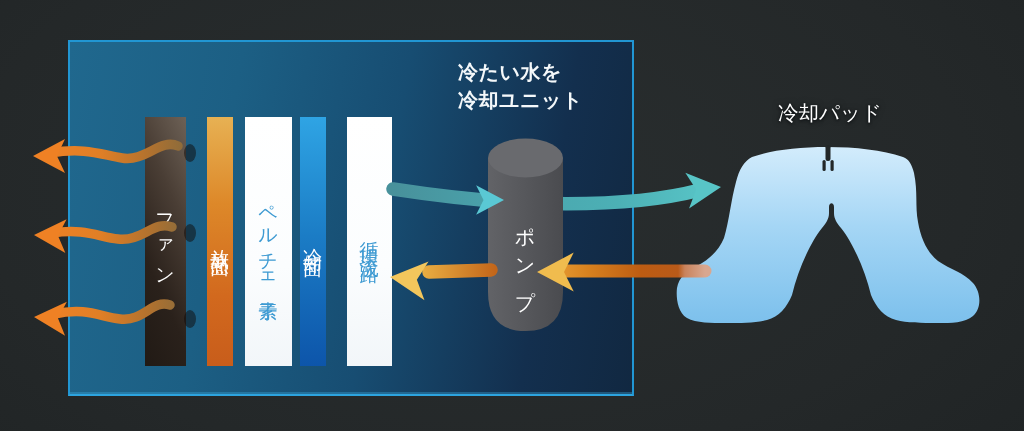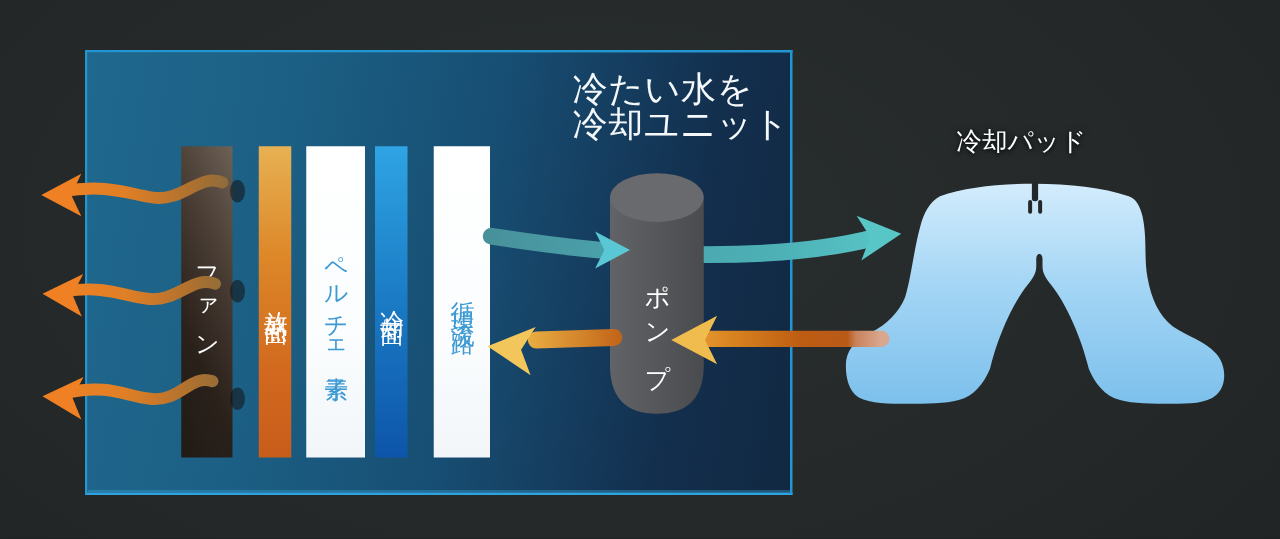--- a/index.html
+++ b/index.html
@@ -27,24 +27,24 @@
   .vlabel{
     writing-mode:vertical-rl;text-orientation:upright;
     font-size:19px;line-height:1;white-space:nowrap;
   }
   .vlabel.white{color:#ffffff;}
   .vlabel.blue{color:#3d9ad2;}
   .ls6{letter-spacing:6px;} .ls5{letter-spacing:5px;} .ls8{letter-spacing:8px;} .ls2{letter-spacing:2px;}
   
   .txt{position:absolute;color:#f4f8fa;z-index:4;}
   .unit-title{left:190px;top:61px;width:165px;text-align:center;font-size:20.5px;letter-spacing:1px;}
-  .flow-note{left:458px;top:58px;font-size:28px;line-height:28px;letter-spacing:.5px;}
+  .flow-note{left:458px;top:58px;font-size:20px;line-height:28px;letter-spacing:.5px;font-weight:bold;}
   .flow-note span{display:block;}
   .pad-title{
-    left:765px;top:99px;width:130px;font-size:20.5px;color:#fff;
+    left:765px;top:99px;width:130px;text-align:center;font-size:20.5px;color:#fff;
     text-shadow:0 1px 3px rgba(8,12,14,.95),0 0 6px rgba(8,12,14,.55);
   }
   .pump-label{
     position:absolute;left:505px;top:206px;width:42px;height:108px;z-index:4;
     display:flex;align-items:center;justify-content:center;
     writing-mode:vertical-rl;text-orientation:upright;
     color:#fff;font-size:20px;letter-spacing:9px;
   }
   svg.overlay{position:absolute;left:0;top:0;z-index:3;}
 </style>

